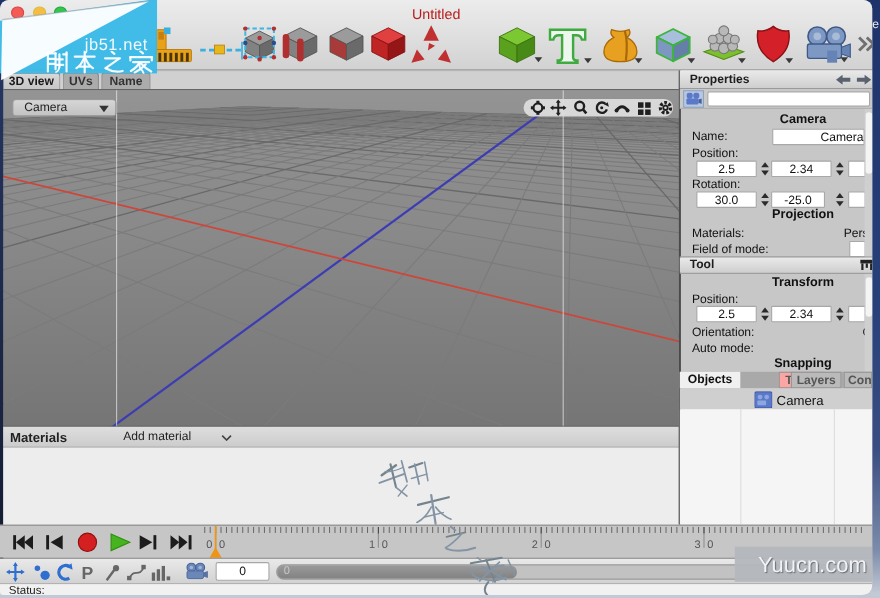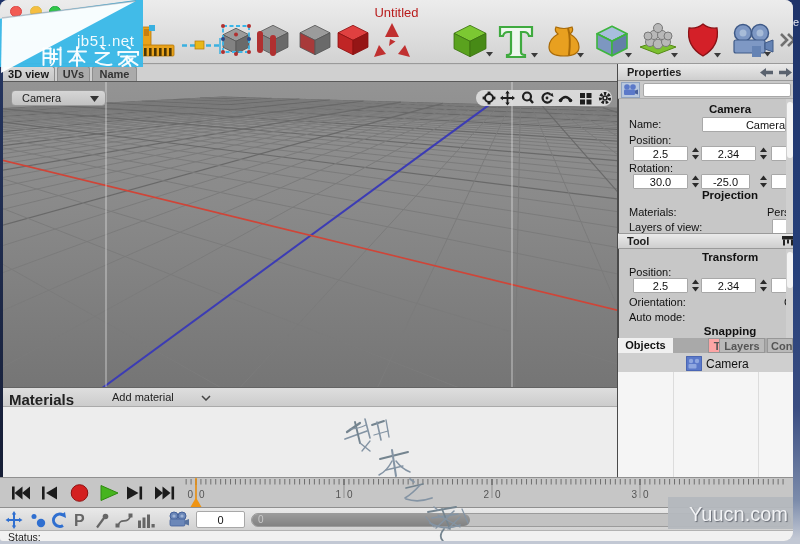--- a/index.html
+++ b/index.html
@@ -300,21 +300,21 @@
   <div class="camdrop">Camera
     <svg class="abs" style="right:6px;top:5px" width="9" height="6">
           <polygon points="0,0 9,0 4.5,6" fill="#333"></polygon>
         </svg>
   </div>
  </div>
  <div class="leftedge"></div>
  <div class="abs" style="left:3px;top:387px;width:614px;height:1px;background:#646464"></div>
 
  <div class="abs" style="left:3px;top:388px;width:614px;height:19px;background:linear-gradient(180deg,#dedede,#cccccc);border-bottom:1px solid #aaa">
-   <span style="position:absolute;left:6px;top:3px;font-size:15px;font-weight:bold;color:#222">Materials</span>
+   <span style="position:absolute;left:6px;top:3px;font-size:12px;font-weight:bold;color:#222">Materials</span>
    <span style="position:absolute;left:109px;top:3px;font-size:11px;color:#222">Add material</span>
    <svg class="abs" style="left:198px;top:7px" width="10" height="6">
         <polyline points="1,1 5,5 9,1" fill="none" stroke="#444" stroke-width="1.5"></polyline>
       </svg>
  </div>
  <div class="abs" style="left:3px;top:407px;width:614px;height:70px;background:#ededed"></div>
 
  <svg class="abs" style="left:330px;top:405px;z-index:30" width="160" height="139" viewBox="0 0 160 139">
  <path d="M17,27 l13,-9" fill="none" stroke="#74848f" stroke-width="2.2" stroke-linecap="round"></path>
 <path d="M15,34 l22,-8" fill="none" stroke="#8494a4" stroke-width="1.8" stroke-linecap="round"></path>
@@ -390,21 +390,21 @@
     </svg>
 <div class="fld" style="left:701px;top:174px;width:49px;height:15px;line-height:14px;border-radius:1px">-25.0</div>
 <svg class="abs" style="left:759px;top:174px" width="9" height="15" viewBox="0 0 9 15">
 <polygon points="4.5,1.5 8,6 1,6" fill="#2a2a2a"></polygon>
       <polygon points="4.5,13.5 8,9 1,9" fill="#2a2a2a"></polygon>
     </svg>
 <div class="fld" style="left:771px;top:174px;width:16px;height:15px;line-height:14px;text-align:center;border-radius:1px"></div>
 <div class="sect" style="left:655px;top:189px">Projection</div>
 <span class="lbl" style="left:629px;top:206px">Materials:</span>
 <span class="lbl" style="left:767px;top:206px">Pers</span>
-<span class="lbl" style="left:629px;top:221px">Layers of view:</span>
+<span class="lbl" style="left:629px;top:221px">Field of mode:</span>
 <div class="fld" style="left:772px;top:219px;width:15px;height:15px;line-height:14px;text-align:center;border-radius:1px"></div>
 <div class="hdr abs" style="left:618px;top:233px;width:175px;height:16px;border-top:1px solid #9a9a9a">
       <span style="position:absolute;left:9px;top:1px">Tool</span>
     </div>
 <svg class="abs" style="left:782px;top:236px" width="12" height="10" viewBox="0 0 12 10">
 <rect x="0" y="0" width="12" height="3.5" fill="#222"></rect>
       <rect x="1" y="3.5" width="2" height="6" fill="#222"></rect>
       <rect x="9" y="3.5" width="2" height="6" fill="#222"></rect>
       <rect x="5" y="3.5" width="2" height="4" fill="#222"></rect>
     </svg>

